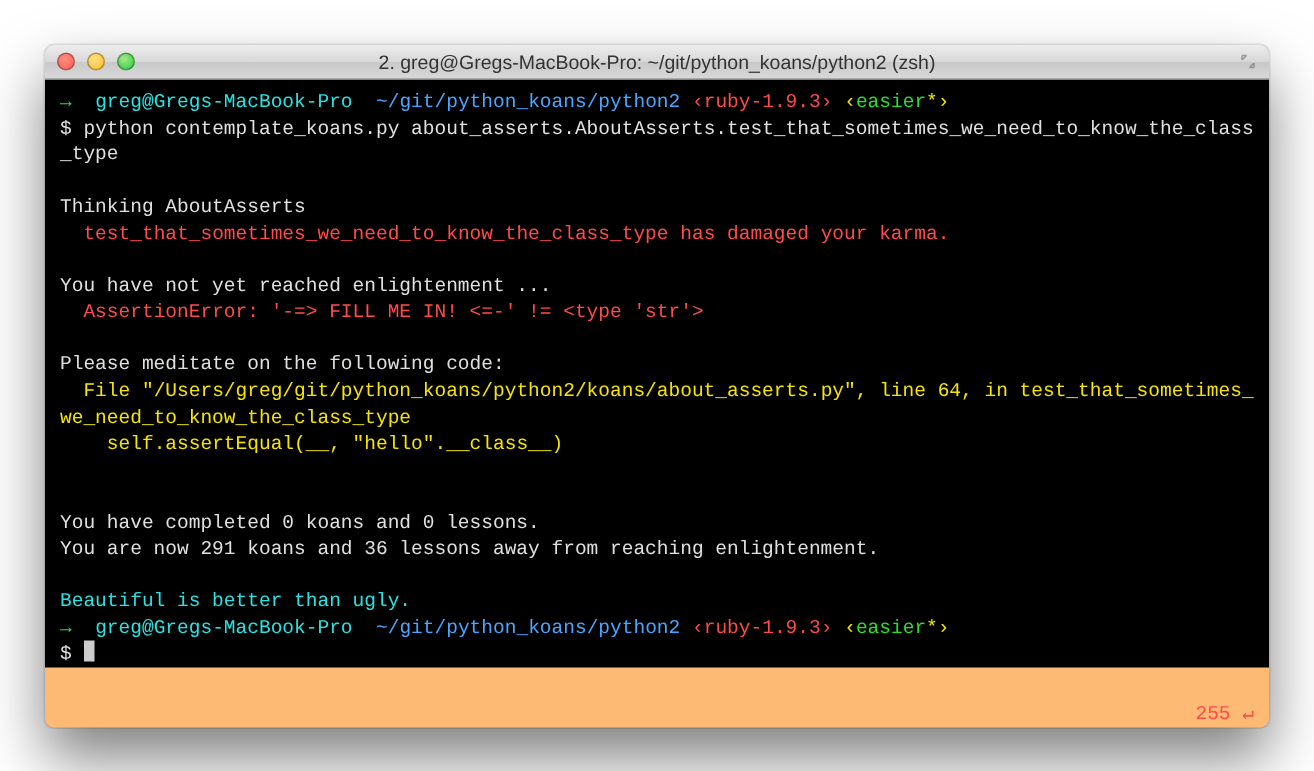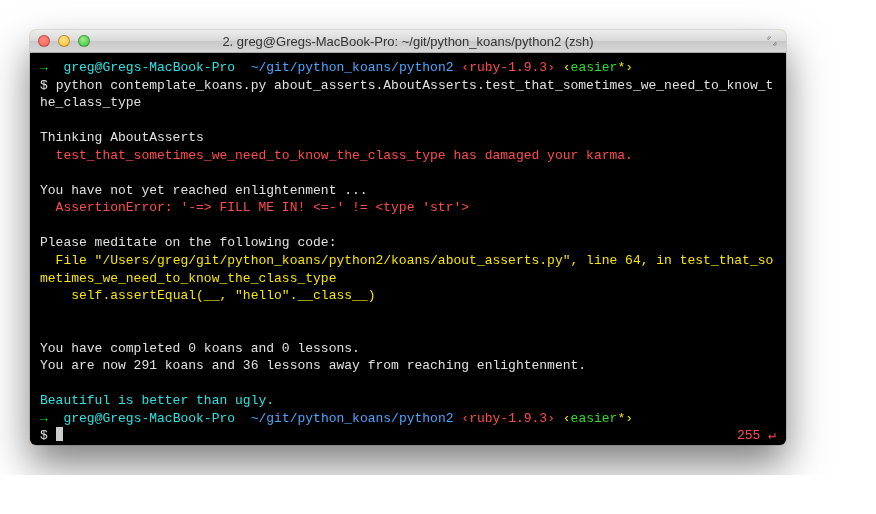--- a/index.html
+++ b/index.html
@@ -2,21 +2,21 @@
 <html><head>
 <meta charset="utf-8">
 <style>
   body {
     margin: 0;
     padding: 30px;
     background: #fff;
     font-family: sans-serif;
   }
   .window {
-    width: 756px;
+    width: 816px;
     border-radius: 6px;
     box-shadow: 0 20px 40px rgba(0,0,0,0.5), 0 0 0 1px rgba(0,0,0,0.1);
     overflow: hidden;
     background: #fdba74;
   }
   .titlebar {
     height: 22px;
     background: linear-gradient(to bottom, #ededed 0%, #d8d8d8 50%, #c8c8c8 51%, #d8d8d8 100%);
     border-bottom: 1px solid #aaa;
     display: flex;
@@ -74,20 +74,21 @@
   .cursor {
     display: inline-block;
     width: 7px;
     height: 14px;
     background: #ccc;
     vertical-align: -2px;
   }
   .rarrow { color: #ff4b4b; }
   .status-right {
     float: right;
+    margin-top: 40px;
   }
 </style>
 </head>
 <body>
 
 <div class="window">
   <div class="titlebar">
     <div class="traffic-lights">
       <div class="light red"></div>
       <div class="light yellow"></div>

